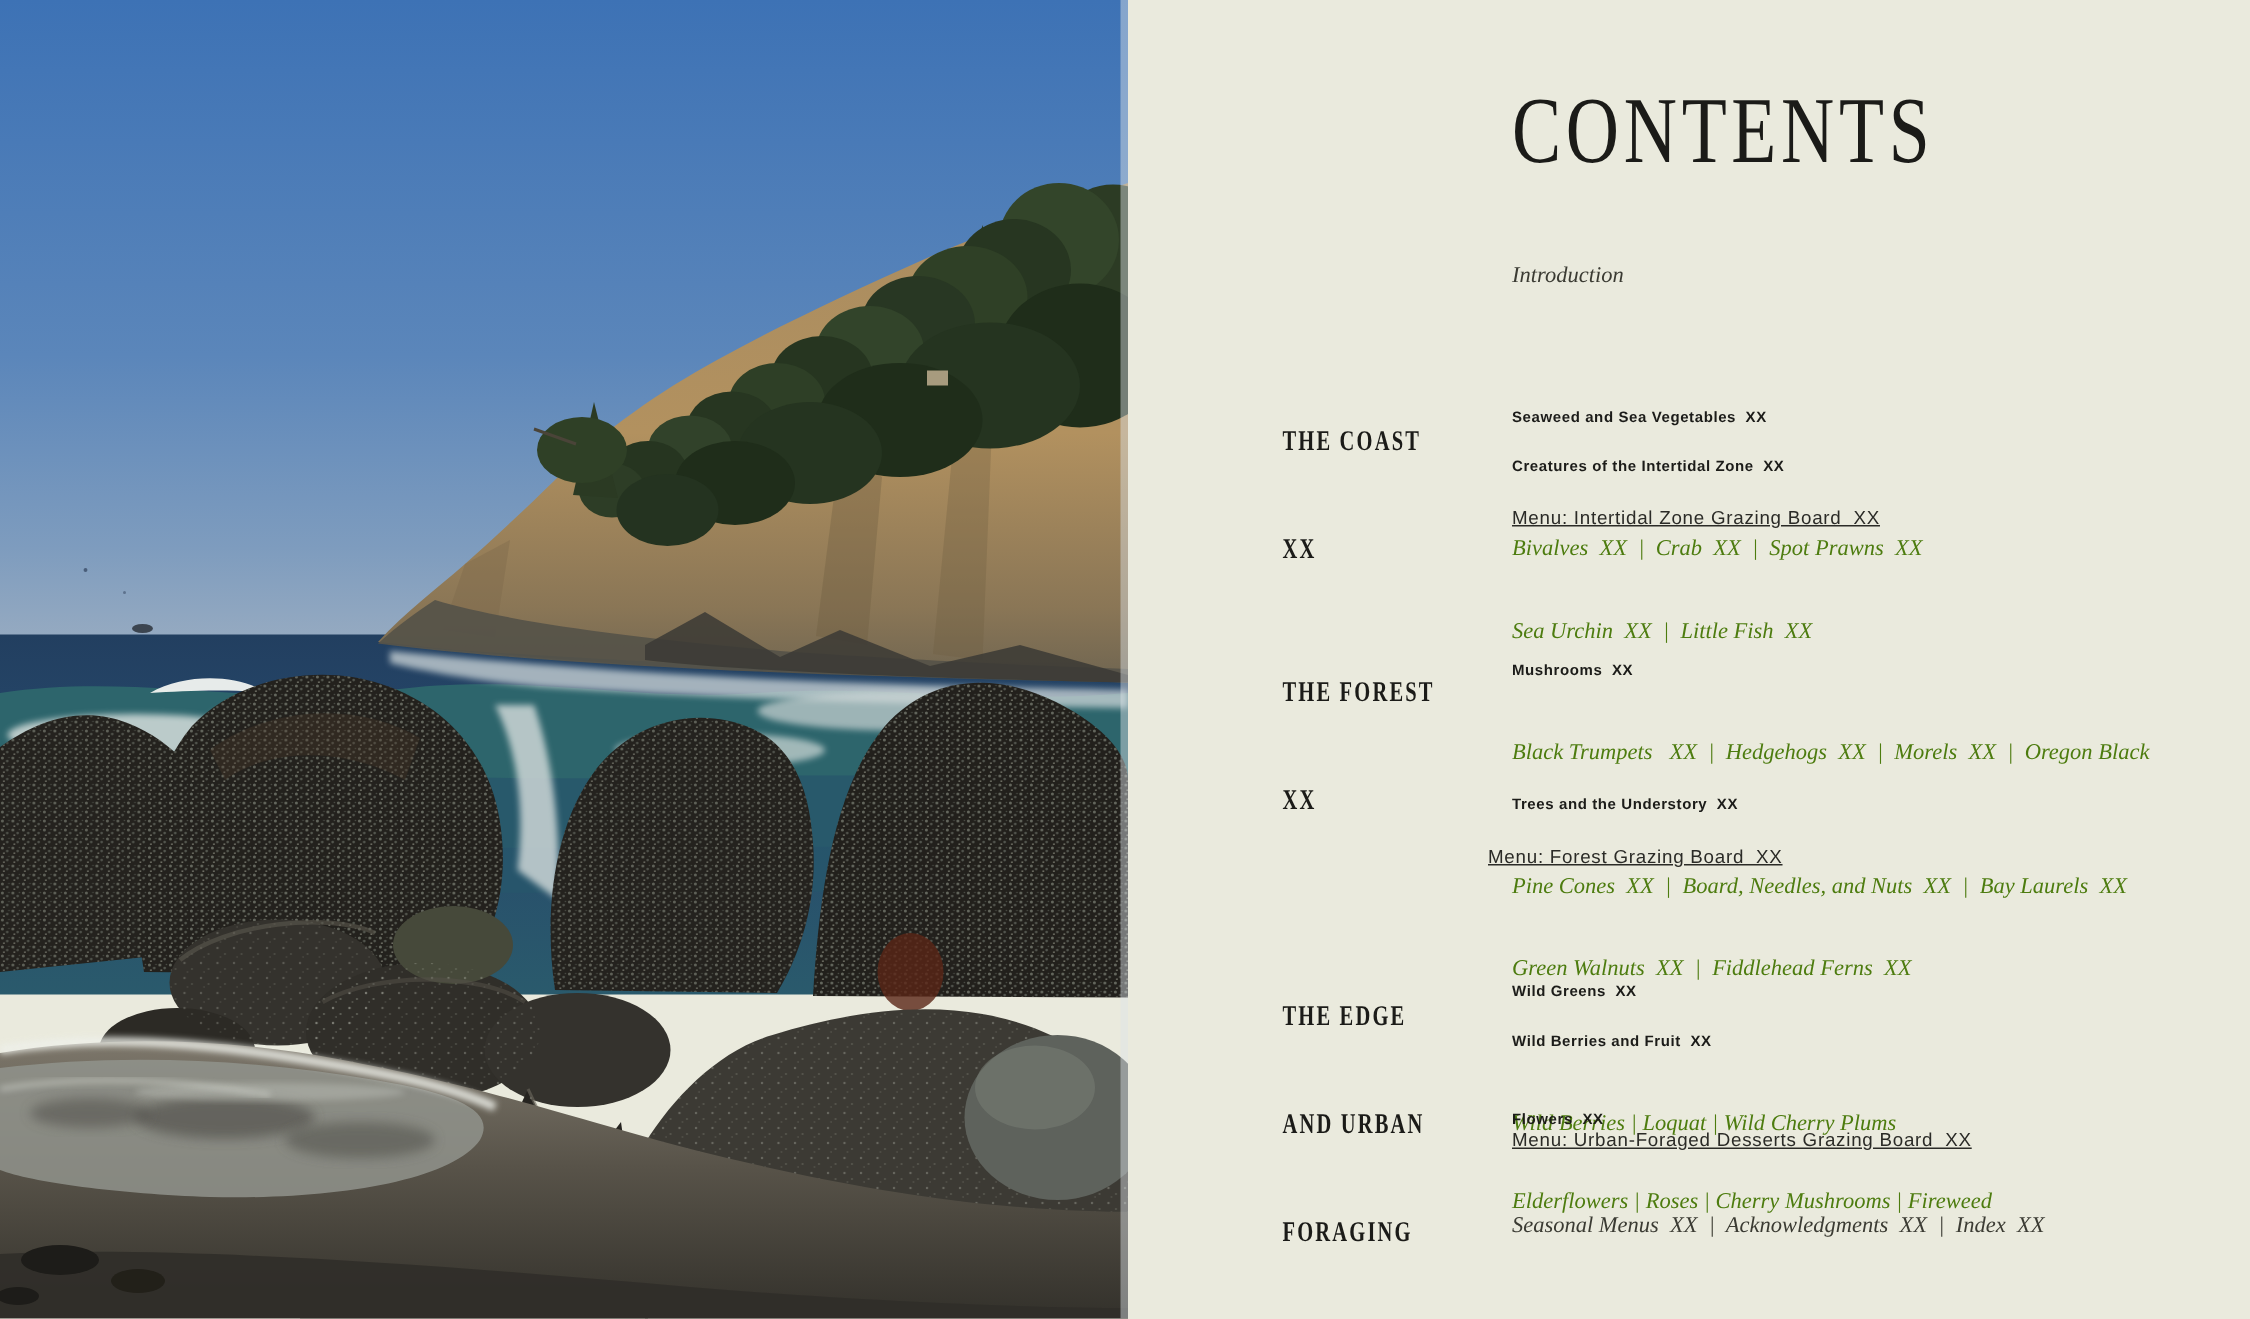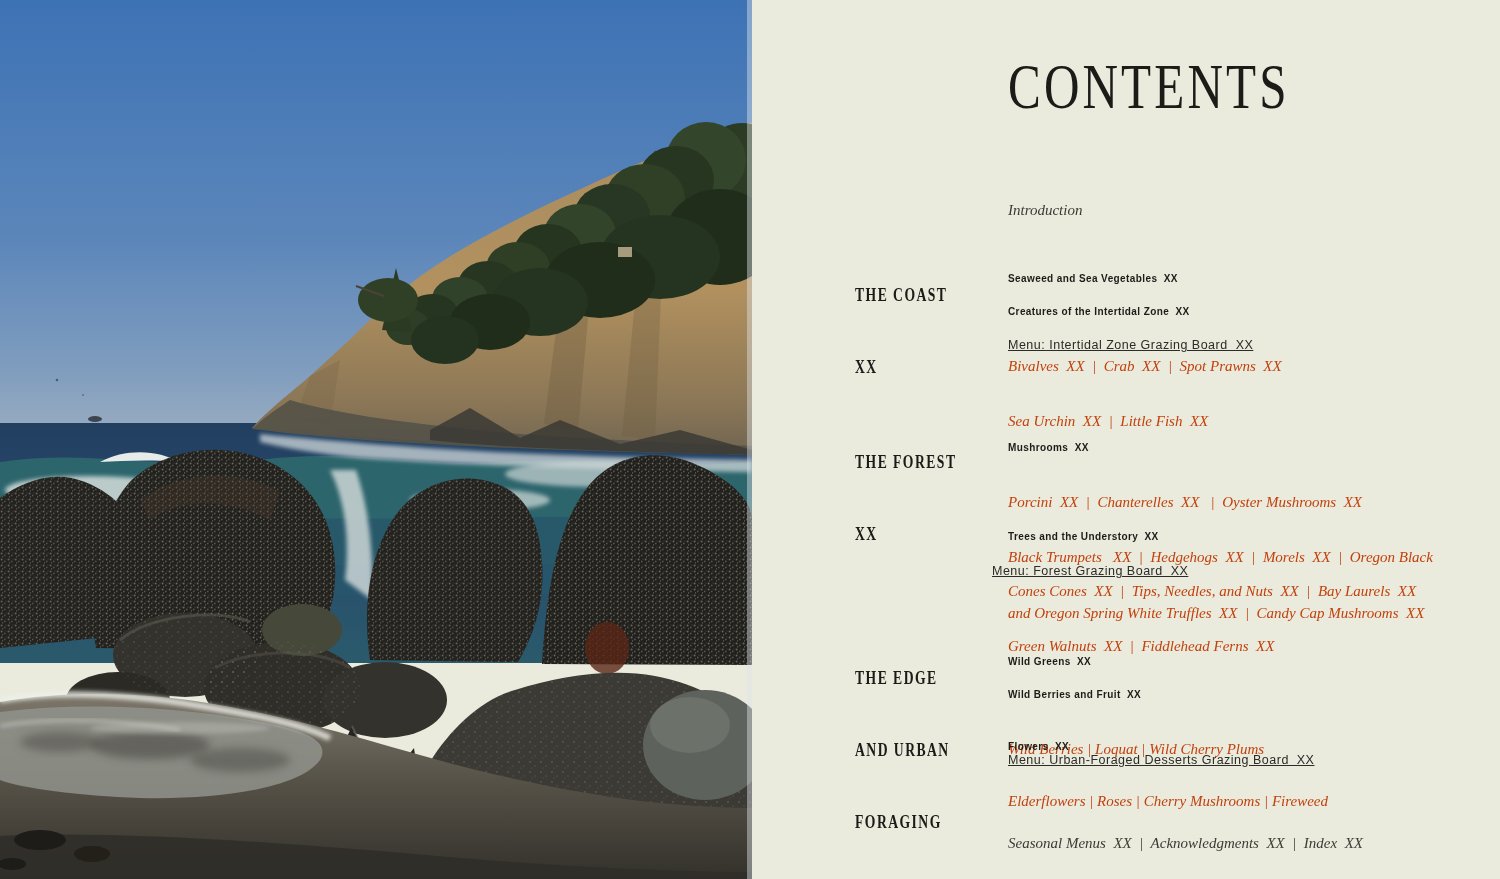--- a/index.html
+++ b/index.html
@@ -14,30 +14,30 @@
   
   .page{position:absolute;left:752px;top:0;width:748px;height:879px;background:#eaeadd;}
 
   .title{position:absolute;left:256px;top:52px;margin:0;
          font-family:"Liberation Serif",serif;font-weight:500;
          font-size:63px;line-height:70px;letter-spacing:4px;color:#1b1b18;
          transform:scaleX(.78);transform-origin:0 0;white-space:pre;}
 
   .line{position:absolute;white-space:pre;color:#1e1e1b;}
   .italic{font-family:"Liberation Serif",serif;font-style:italic;
-          font-size:15px;line-height:19.2px;color:#3b3b33;margin-top:26px;}
+          font-size:15px;line-height:19.2px;color:#3b3b33;}
   .menu{font-family:"Liberation Sans",sans-serif;font-size:12.5px;
         letter-spacing:.5px;color:#2b2b27;text-decoration:underline;}
 
   .group{position:absolute;left:256px;white-space:pre;}
   .group .gline{white-space:pre;}
   .group .bold-line{font-family:"Liberation Sans",sans-serif;font-weight:bold;
         font-size:10px;line-height:19.2px;letter-spacing:.4px;color:#1c1c19;}
   .group .italic-line{font-family:"Liberation Serif",serif;font-style:italic;
-        font-size:15px;line-height:19.2px;color:#c2410c;}
+        font-size:15px;line-height:19.2px;color:#4d7c0f;}
 
   .slabel{position:absolute;left:103px;
           font-family:"Liberation Serif",serif;font-weight:bold;
           font-size:19px;line-height:24px;letter-spacing:2px;color:#1b1b18;
           transform:scaleX(.72);transform-origin:0 0;white-space:pre;}
 </style>
 </head>
 <body>
 
 <div class="spread">
@@ -237,27 +237,25 @@
     </div>
     <div class="group" style="top:266px">
       <div class="gline bold-line">Creatures of the Intertidal Zone  XX</div>
       <div class="gline italic-line">Bivalves  XX  |  Crab  XX  |  Spot Prawns  XX</div>
       <div class="gline italic-line">Sea Urchin  XX  |  Little Fish  XX</div>
     </div>
     <div class="line menu" style="left:256px;top:338px">Menu: Intertidal Zone Grazing Board  XX</div>
 
     <div class="group" style="top:402px">
       <div class="gline bold-line">Mushrooms  XX</div>
-      <div class="gline italic-line">Porcini  XX  |  Chanterelles  XX   |  Oyster Mushrooms  XX</div>
       <div class="gline italic-line">Black Trumpets   XX  |  Hedgehogs  XX  |  Morels  XX  |  Oregon Black</div>
-      <div class="gline italic-line">and Oregon Spring White Truffles  XX  |  Candy Cap Mushrooms  XX</div>
     </div>
     <div class="group" style="top:491px">
       <div class="gline bold-line">Trees and the Understory  XX</div>
-      <div class="gline italic-line">Cones Cones  XX  |  Tips, Needles, and Nuts  XX  |  Bay Laurels  XX</div>
+      <div class="gline italic-line">Pine Cones  XX  |  Board, Needles, and Nuts  XX  |  Bay Laurels  XX</div>
       <div class="gline italic-line">Green Walnuts  XX  |  Fiddlehead Ferns  XX</div>
     </div>
     <div class="line menu" style="left:240px;top:564px">Menu: Forest Grazing Board  XX</div>
 
     <div class="group" style="top:616px">
       <div class="gline bold-line">Wild Greens  XX</div>
     </div>
     <div class="group" style="top:649px">
       <div class="gline bold-line">Wild Berries and Fruit  XX</div>
       <div class="gline italic-line">Wild Berries | Loquat | Wild Cherry Plums</div>

